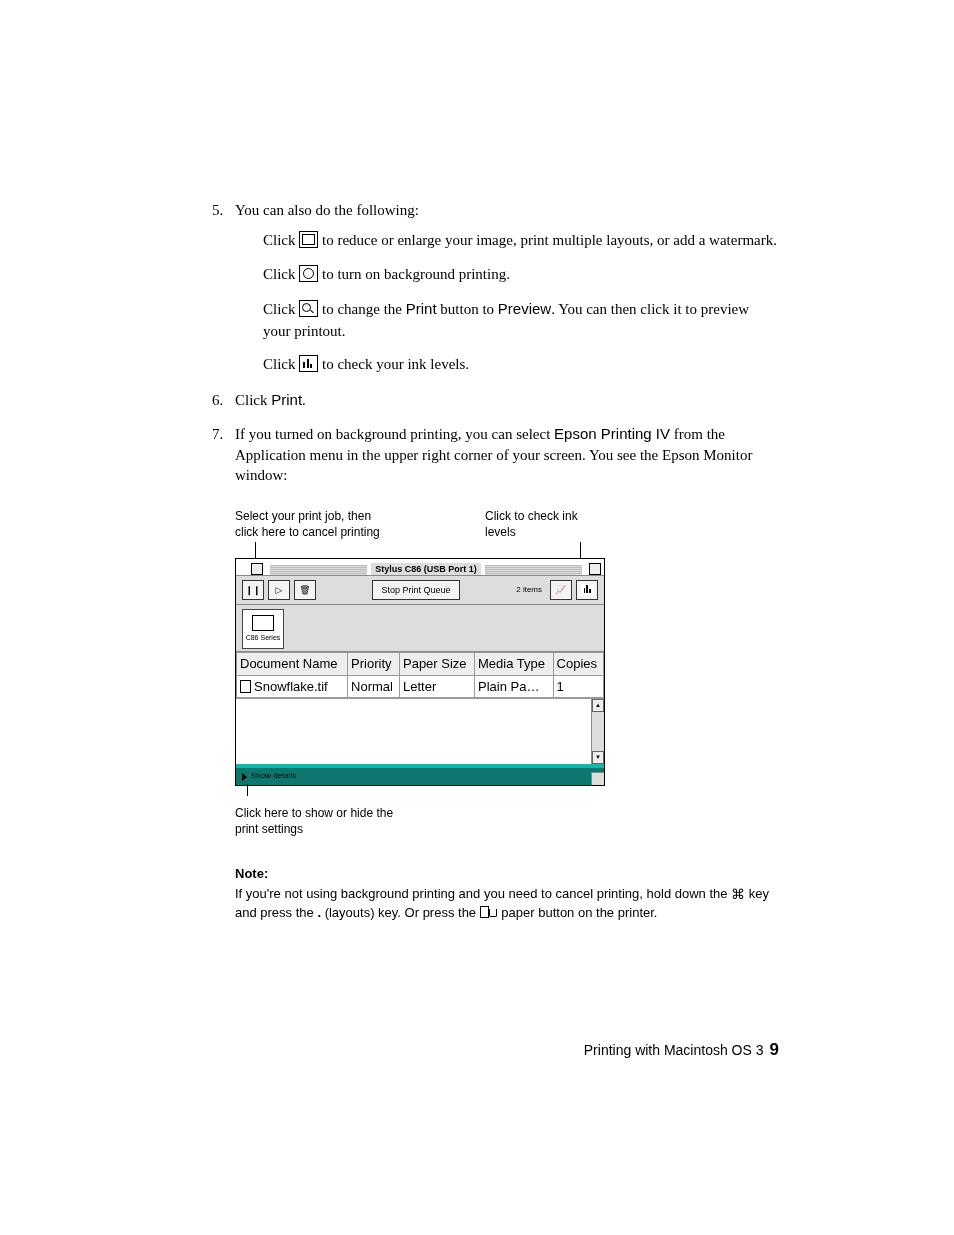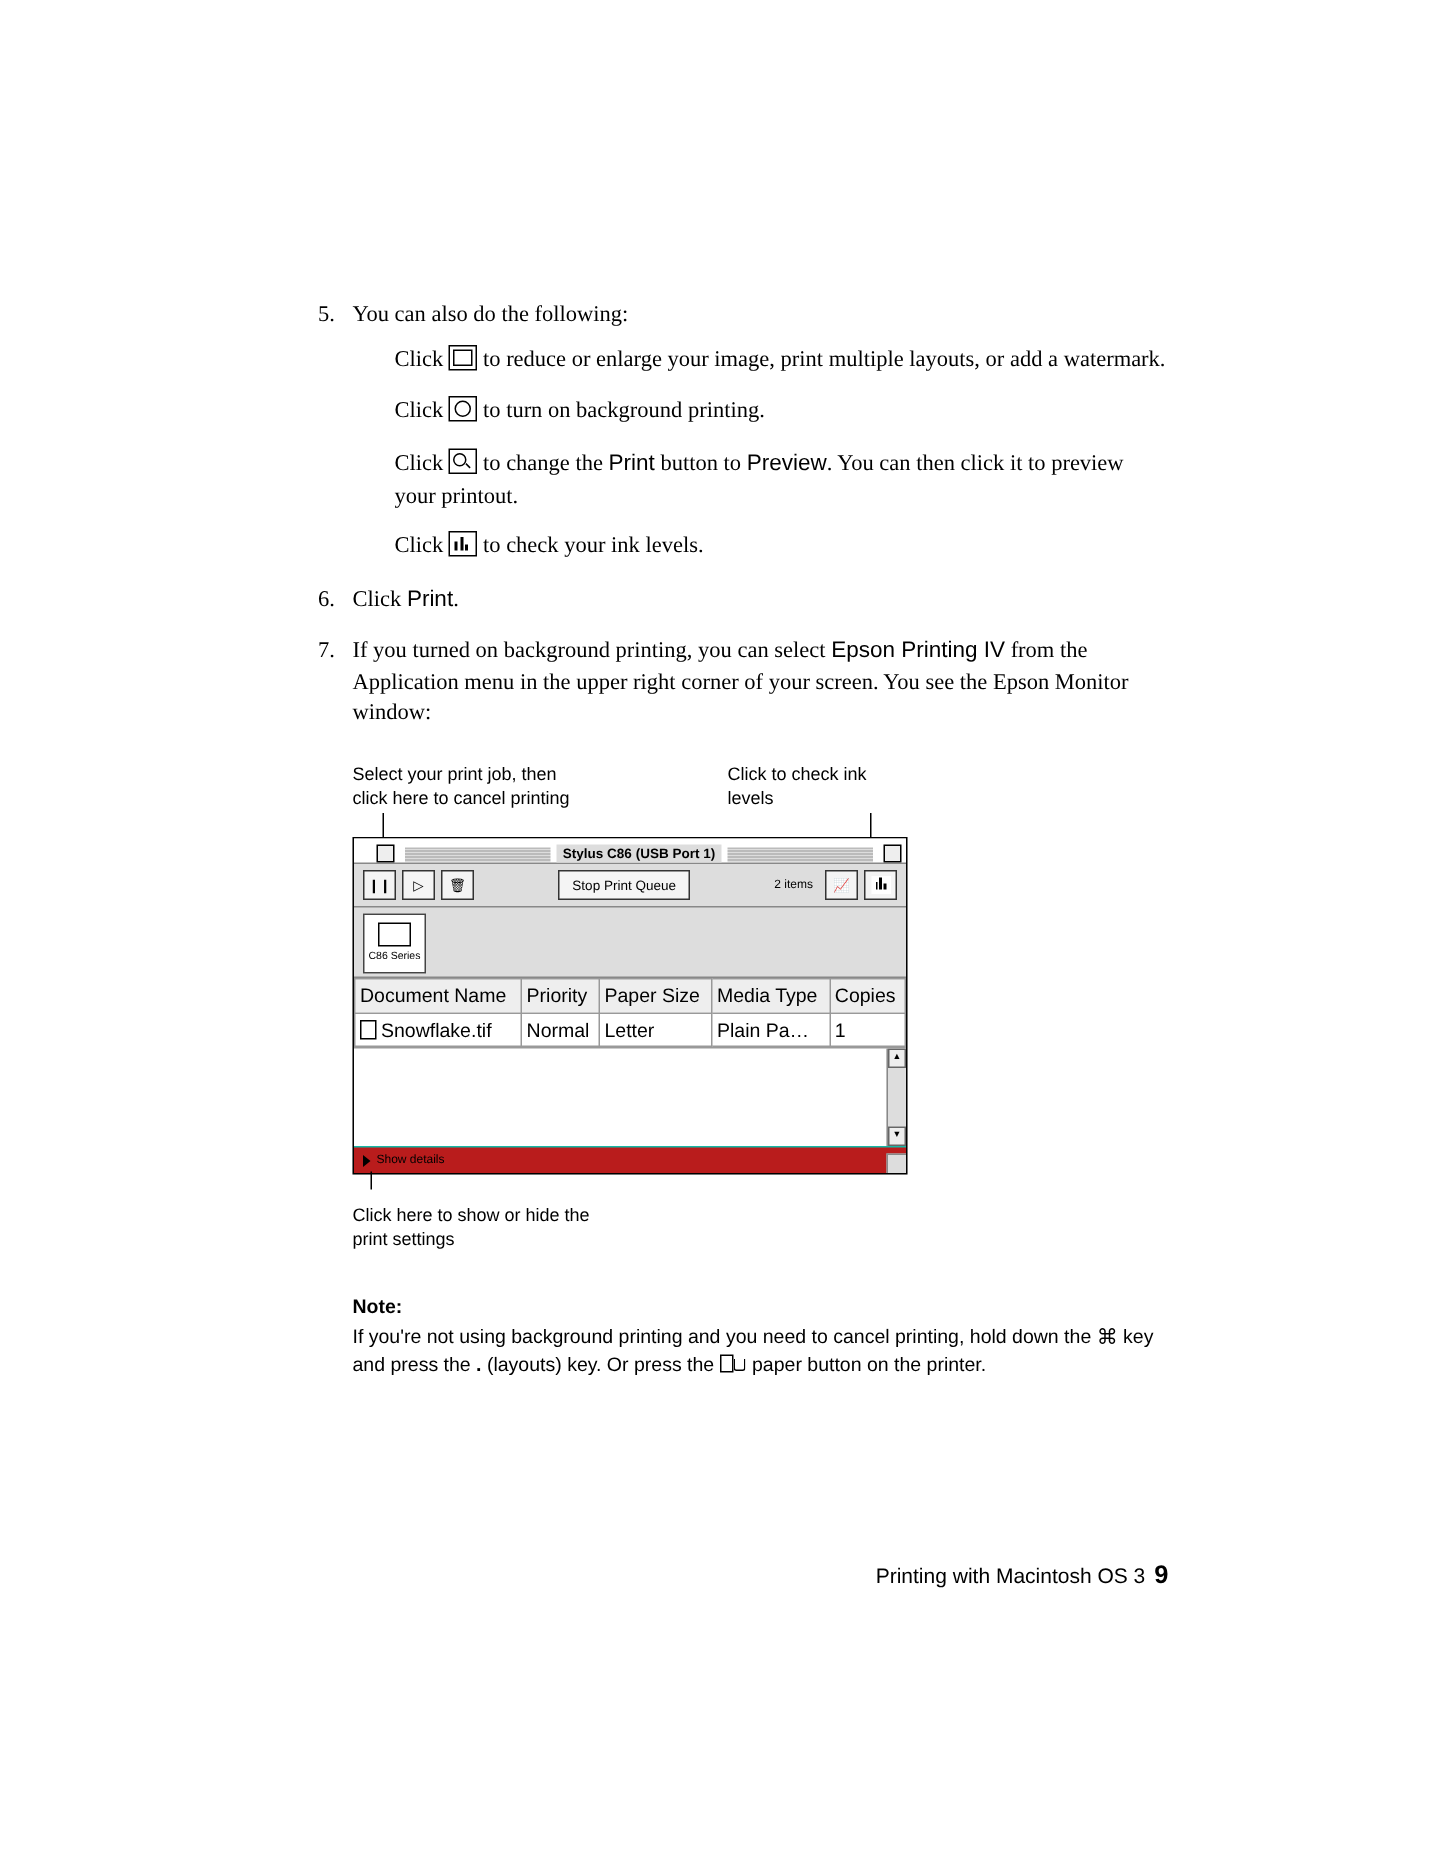--- a/index.html
+++ b/index.html
@@ -214,24 +214,24 @@
   }
   .sbar div {
     height: 11px;
     border: 1px solid #666;
     margin: 0;
     font-size: 7px;
     text-align: center;
     background: #eee;
   }
   .details {
-    border-top: 1px solid #14b8a6;
+    border-top: 4px solid #14b8a6;
     padding: 3px 6px;
     font-size: 8px;
-    background: #b91c1c;
+    background: #0f766e;
     display: flex;
     align-items: center;
     gap: 4px;
   }
   .details .tri {
     width: 0; height: 0;
     border-top: 4px solid transparent;
     border-bottom: 4px solid transparent;
     border-left: 5px solid #000;
   }

